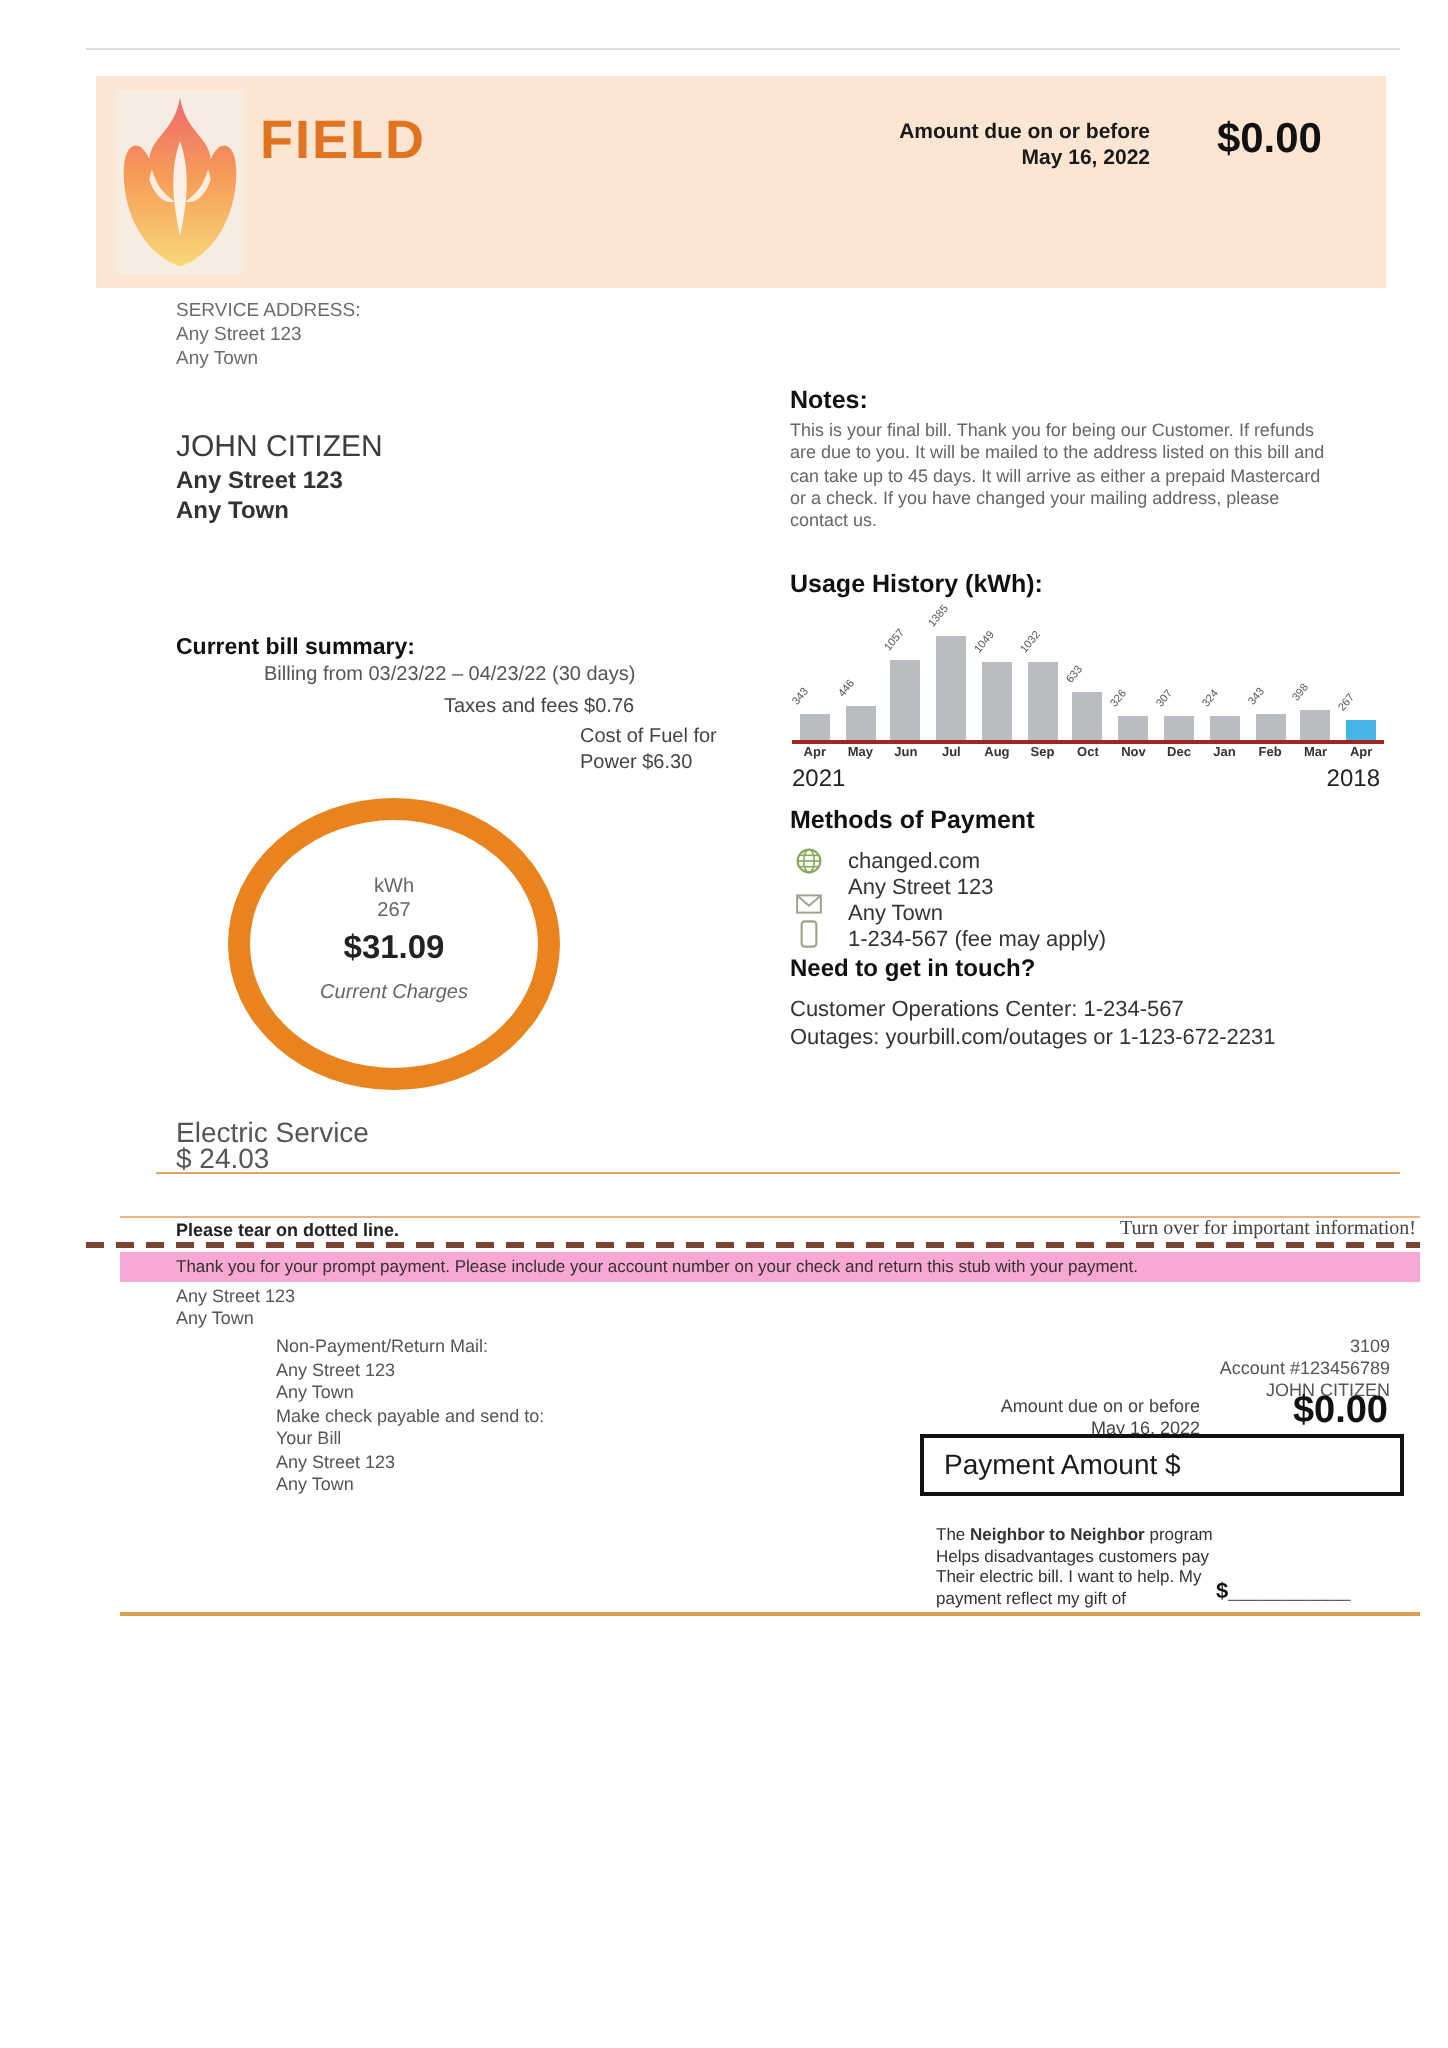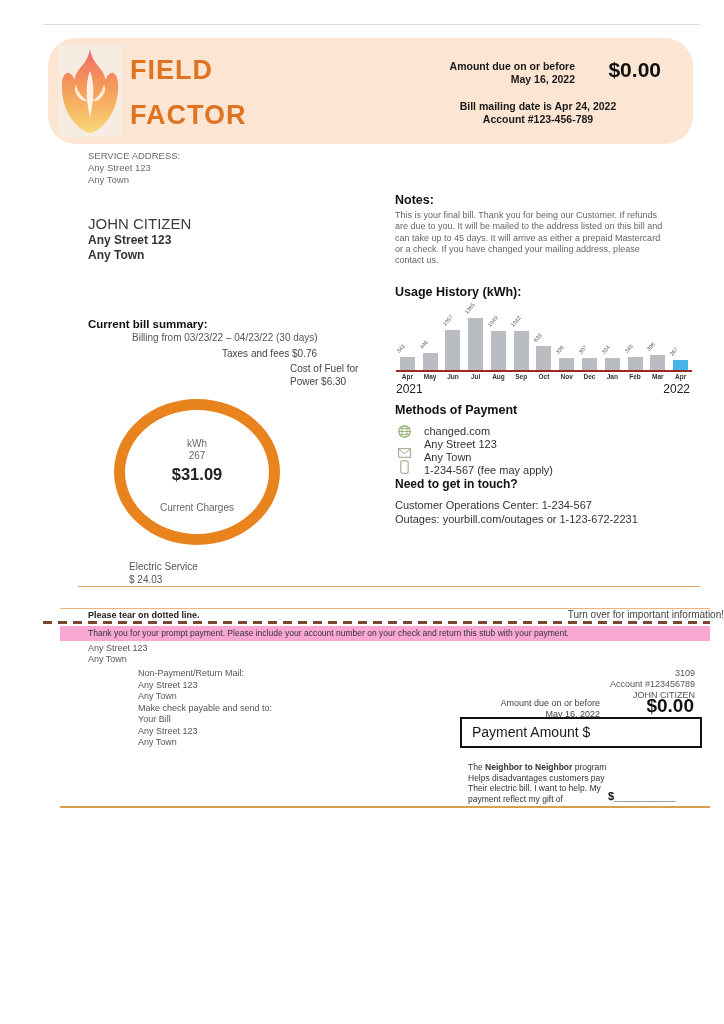--- a/index.html
+++ b/index.html
@@ -4,21 +4,21 @@
 <style>
   html,body{margin:0;padding:0;background:#fff;}
   #page{position:relative;width:724px;height:1024px;background:#ffffff;
         font-family:"Liberation Sans", sans-serif;overflow:hidden;}
   .abs{position:absolute;}
 
   
   #top-rule{left:43px;top:24px;width:657px;height:1px;background:#dcdcdc;}
 
   
-  #header-box{left:48px;top:38px;width:645px;height:106px;background:#fce5d3;border-radius:28px;}
+  #header-box{left:48px;top:38px;width:645px;height:106px;background:#fce5d3;}
   #logo-box{left:10px;top:7px;width:64px;height:92px;background:#f7ece1;}
   #brand{left:82px;top:10px;font-weight:bold;font-size:27px;line-height:45px;
          color:#e0731f;letter-spacing:1px;}
   #amount-block{right:118px;top:22px;text-align:right;font-size:10.5px;font-weight:600;
                 color:#1a1a1a;line-height:13px;}
   #big-amount{right:32px;top:20px;font-size:21px;font-weight:bold;color:#111;}
   #mailing-block{right:40px;top:62px;width:230px;text-align:center;font-size:10.5px;
                  font-weight:600;color:#1a1a1a;line-height:13px;}
 
   
@@ -51,38 +51,38 @@
   #summary-title{left:88px;top:318px;font-size:11.5px;font-weight:bold;color:#111;}
   #summary-period{left:88px;top:332px;font-size:10px;color:#555;padding-left:44px;}
   #taxes-line{left:222px;top:348px;font-size:10px;color:#444;}
   #fuel-line{left:290px;top:363px;font-size:10px;color:#444;line-height:12.5px;}
 
   
   #charge-circle{left:114px;top:399px;width:144px;height:124px;border:11px solid #e8831d;
                  border-radius:50%;text-align:center;color:#666;}
   #circle-kwh{margin-top:28px;font-size:10px;line-height:12px;}
   #circle-amount{font-size:16.5px;font-weight:bold;color:#222;margin-top:3px;}
-  #circle-label{font-size:10px;margin-top:18px;}
+  #circle-label{font-size:10px;margin-top:7px;font-style:italic;}
 
   
   #methods-title{left:395px;top:403px;font-size:12.5px;font-weight:bold;color:#111;}
   .pay-icon{position:absolute;left:398px;width:13px;height:13px;}
   .pay-line{position:absolute;left:424px;font-size:11px;color:#333;}
   #touch-title{left:395px;top:477px;font-size:12px;font-weight:bold;color:#111;}
   #ops-line{left:395px;top:499px;font-size:11px;color:#333;}
   #outages-line{left:395px;top:513px;font-size:11px;color:#333;}
 
   
-  #electric-label{left:88px;top:560px;font-size:10px;color:#555;line-height:13px;margin-left:41px;}
+  #electric-label{left:88px;top:560px;font-size:14px;color:#555;line-height:13px;}
   #electric-rule{left:78px;top:586px;width:622px;height:1px;background:#e2a45e;}
 
   
   #tear-top-rule{left:60px;top:608px;width:650px;height:1px;background:#f0b183;}
   #tear-left{left:88px;top:610px;font-size:9px;font-weight:bold;color:#222;}
-  #tear-right{right:0;top:609px;font-size:10px;color:#444;}
+  #tear-right{right:16px;top:609px;font-size:10px;color:#444;font-family:Liberation Serif, serif;}
   #dashed-line{left:43px;top:621px;width:667px;height:3px;
     background:repeating-linear-gradient(90deg,#7b4433 0 9px,transparent 9px 15px);}
   #banner{left:60px;top:626px;width:650px;height:15px;background:#f9a8d4;}
   #banner-text{margin-left:28px;font-size:8.5px;color:#333;line-height:15px;}
 
   
   #stub-address{left:88px;top:643px;font-size:9px;color:#555;line-height:11px;}
   #nonpayment-block{left:138px;top:668px;font-size:9px;color:#555;line-height:11.5px;}
   #stub-right{right:29px;top:668px;text-align:right;font-size:9px;color:#555;line-height:11px;}
   #stub-due-block{right:124px;top:698px;text-align:right;font-size:9px;color:#444;line-height:11px;}
@@ -113,31 +113,26 @@
           </defs>
           <path d="M50 4 C46 30 28 34 26 52 C18 34 6 40 6 62 C6 100 26 128 50 136 C74 128 94 100 94 62 C94 40 82 34 74 52 C72 34 54 30 50 4 Z" fill="url(#fg)"></path>
           <path d="M50 38 C43 58 43 80 50 112 C57 80 57 58 50 38 Z" fill="#ffffff" opacity="0.85"></path>
           <path d="M28 60 C32 74 39 81 46 85 C39 88 30 81 26 68 Z" fill="#ffffff" opacity="0.8"></path>
           <path d="M72 60 C68 74 61 81 54 85 C61 88 70 81 74 68 Z" fill="#ffffff" opacity="0.8"></path>
         </svg>
       </span>
     </div>
     <div class="abs" id="brand">
       <div>FIELD</div>
-      <div>FACTOR</div>
     </div>
     <div class="abs" id="amount-block">
       <div>Amount due on or before</div>
       <div>May 16, 2022</div>
     </div>
     <div class="abs" id="big-amount">$0.00</div>
-    <div class="abs" id="mailing-block">
-      <div>Bill mailing date is Apr 24, 2022</div>
-      <div>Account #123-456-789</div>
-    </div>
   </div>
 
   <div class="abs" id="service-address">
     <div>SERVICE ADDRESS:</div>
     <div>Any Street 123</div>
     <div>Any Town</div>
   </div>
 
   <div class="abs" id="customer-block">
     <div id="customer-name">JOHN CITIZEN</div>
@@ -213,21 +208,21 @@
         <div class="month">Sep</div>
         <div class="month">Oct</div>
         <div class="month">Nov</div>
         <div class="month">Dec</div>
         <div class="month">Jan</div>
         <div class="month">Feb</div>
         <div class="month">Mar</div>
         <div class="month">Apr</div>
       </div>
     <div class="year" id="year-left">2021</div>
-    <div class="year" id="year-right">2022</div>
+    <div class="year" id="year-right">2018</div>
   </div>
 
   <div class="abs" id="summary-title">Current bill summary:</div>
   <div class="abs" id="summary-period">Billing from 03/23/22 – 04/23/22 (30 days)</div>
   <div class="abs" id="taxes-line">Taxes and fees $0.76</div>
   <div class="abs" id="fuel-line">
     <div>Cost of Fuel for</div>
     <div>Power $6.30</div>
   </div>
 

